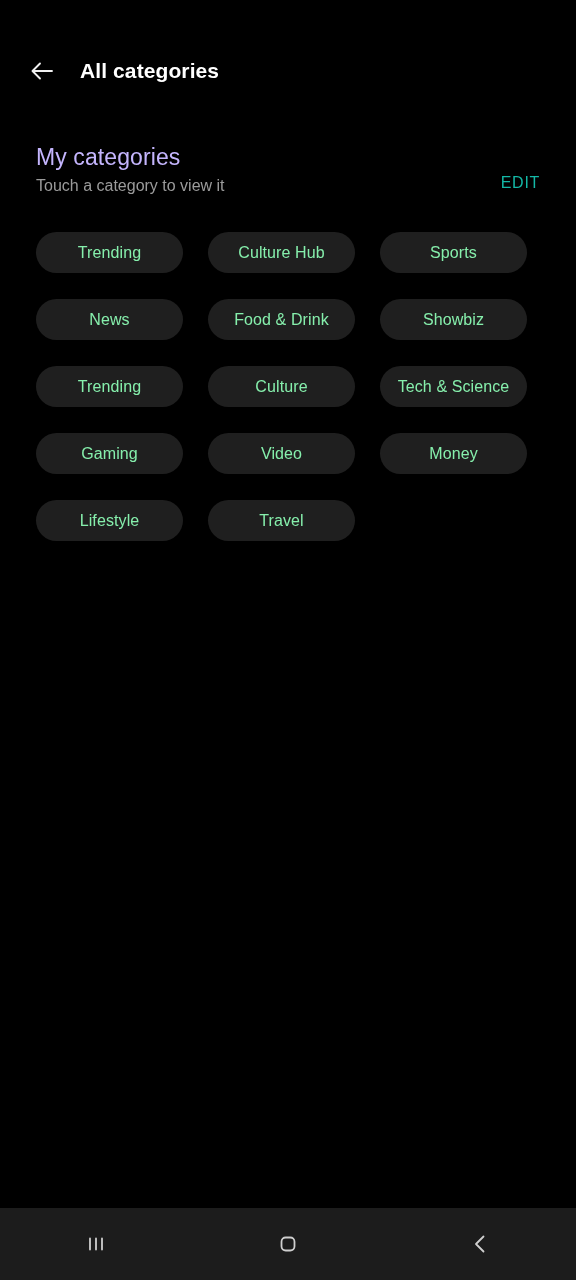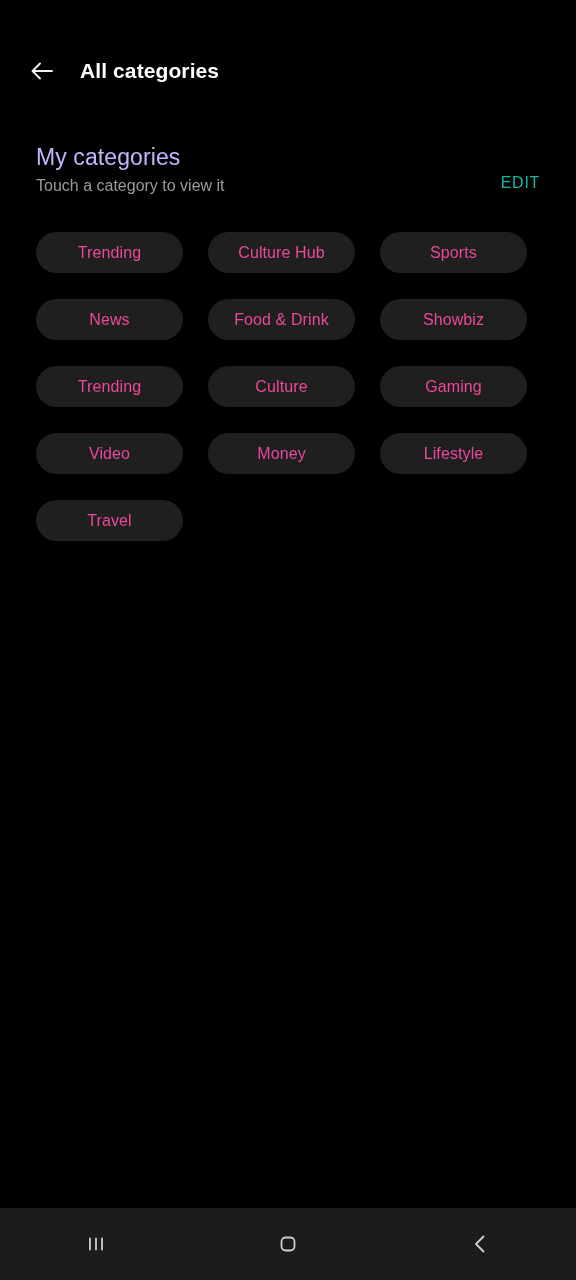--- a/index.html
+++ b/index.html
@@ -98,21 +98,21 @@
     display:grid;
     grid-template-columns:147px 147px 147px;
     column-gap:25px;
     row-gap:26px;
   }
 
   .chip {
     height:41px;
     border-radius:21px;
     background:#1f1f1f;
-    color:#ec4899;
+    color:#86efac;
     font-size:16px;
     font-weight:400;
     display:flex;
     align-items:center;
     justify-content:center;
     cursor:pointer;
     border:none;
     font-family:"Liberation Sans", sans-serif;
     white-space:nowrap;
     letter-spacing:0.1px;
@@ -169,20 +169,21 @@
 
 <div class="chip-grid">
     <button class="chip">Trending</button>
     <button class="chip">Culture Hub</button>
     <button class="chip">Sports</button>
     <button class="chip">News</button>
     <button class="chip">Food &amp; Drink</button>
     <button class="chip">Showbiz</button>
     <button class="chip">Trending</button>
     <button class="chip">Culture</button>
+    <button class="chip">Tech &amp; Science</button>
     <button class="chip">Gaming</button>
     <button class="chip">Video</button>
     <button class="chip">Money</button>
     <button class="chip">Lifestyle</button>
     <button class="chip">Travel</button>
   </div>
 
 <div class="nav-bar">
   <button class="nav-btn">
     <span>

